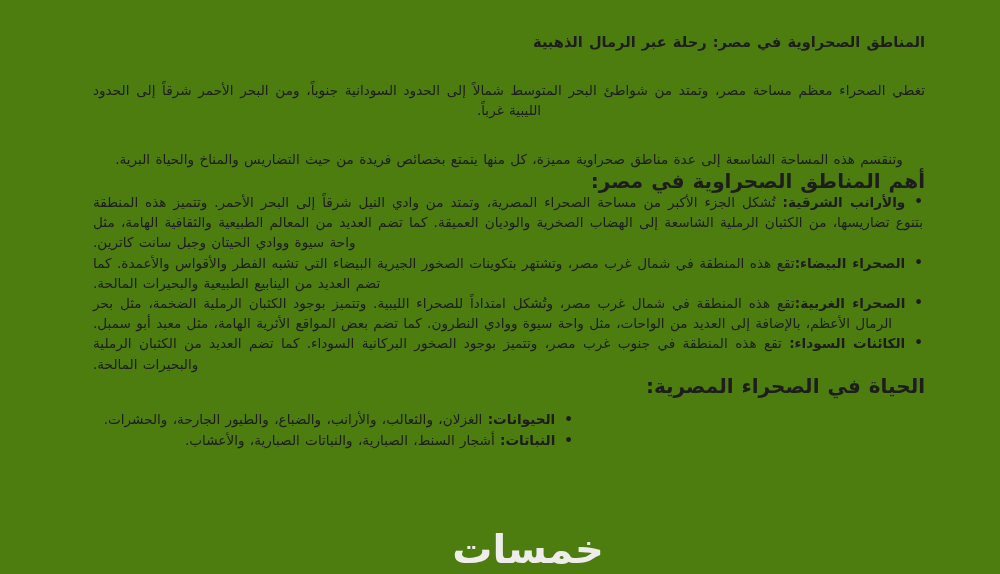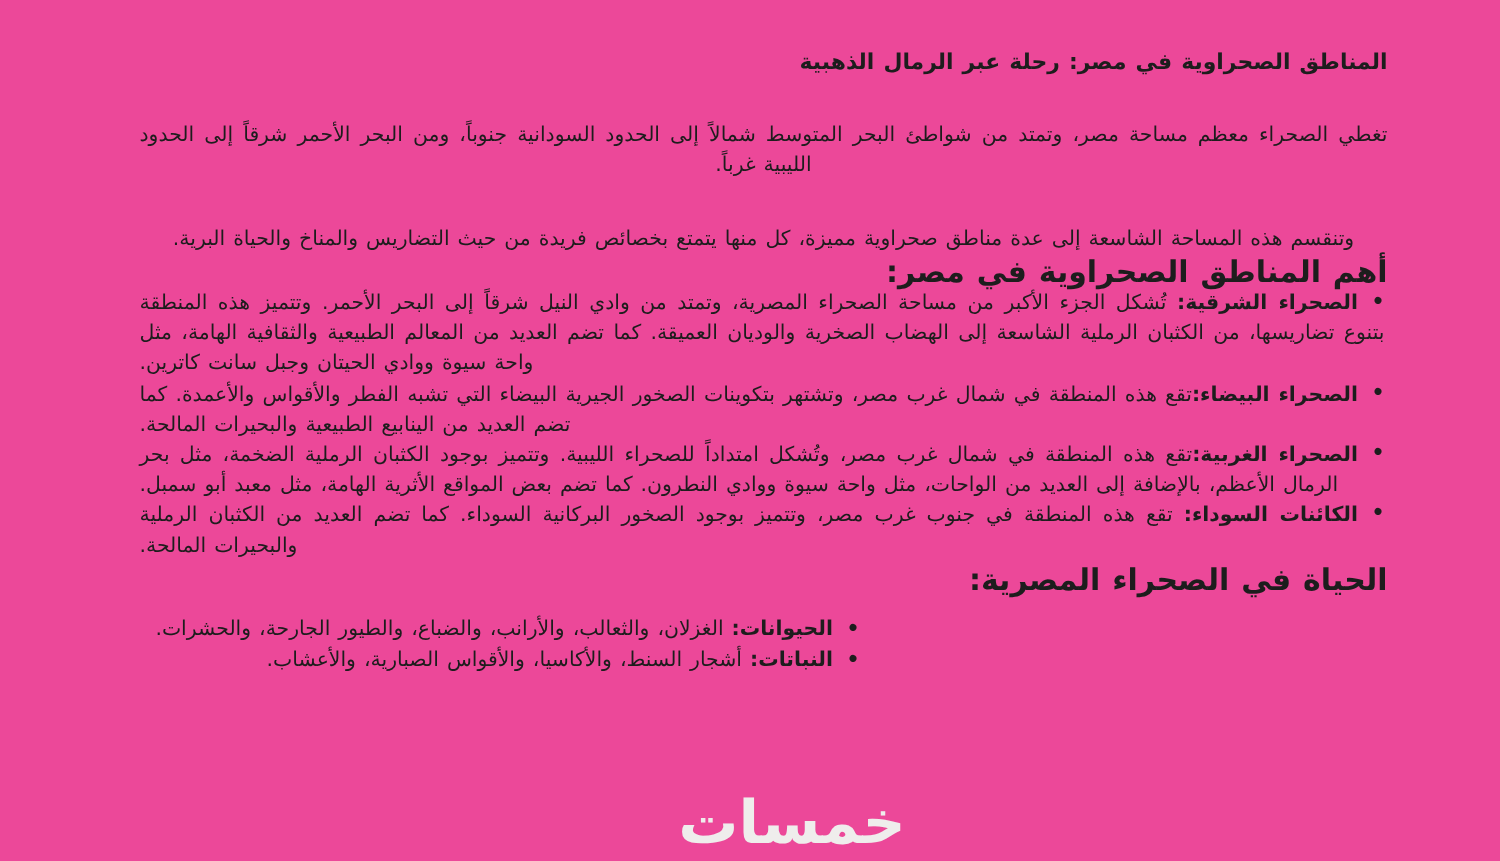--- a/index.html
+++ b/index.html
@@ -1,20 +1,20 @@
 <!DOCTYPE html>
 <html lang="ar"><head>
 <meta charset="utf-8">
 <style>
   * { margin:0; padding:0; box-sizing:border-box; }
   html,body { background:#ffffff; }
   .page {
     position:relative;
     width:1000px; height:574px;
-    background:#ec4899;
+    background:#4d7c0f;
     overflow:hidden;
     font-family:"DejaVu Sans", sans-serif;
     color:#1d1d1d;
   }
   .doc {
     position:absolute;
     top:32px; right:75px;
     width:832px;
     direction:rtl;
     font-size:13.6px;
@@ -89,30 +89,30 @@
   <div class="doc">
 
     <div class="title">المناطق الصحراوية في مصر: رحلة عبر الرمال الذهبية</div>
 
     <p class="body">تغطي الصحراء معظم مساحة مصر، وتمتد من شواطئ البحر المتوسط شمالاً إلى الحدود السودانية جنوباً، ومن البحر الأحمر شرقاً إلى الحدود الليبية غرباً.</p>
     <p class="body">وتنقسم هذه المساحة الشاسعة إلى عدة مناطق صحراوية مميزة، كل منها يتمتع بخصائص فريدة من حيث التضاريس والمناخ والحياة البرية.</p>
 
     <div class="heading">أهم المناطق الصحراوية في مصر:</div>
 
     <ul class="bullets">
-      <li><b class="term">الصحراء الشرقية:</b><span> تُشكل الجزء الأكبر من مساحة الصحراء المصرية، وتمتد من وادي النيل شرقاً إلى البحر الأحمر. وتتميز هذه المنطقة بتنوع تضاريسها، من الكثبان الرملية الشاسعة إلى الهضاب الصخرية والوديان العميقة. كما تضم العديد من المعالم الطبيعية والثقافية الهامة، مثل واحة سيوة ووادي الحيتان وجبل سانت كاترين.</span></li>
+      <li><b class="term">والأرانب الشرقية:</b><span> تُشكل الجزء الأكبر من مساحة الصحراء المصرية، وتمتد من وادي النيل شرقاً إلى البحر الأحمر. وتتميز هذه المنطقة بتنوع تضاريسها، من الكثبان الرملية الشاسعة إلى الهضاب الصخرية والوديان العميقة. كما تضم العديد من المعالم الطبيعية والثقافية الهامة، مثل واحة سيوة ووادي الحيتان وجبل سانت كاترين.</span></li>
       <li><b class="term">الصحراء البيضاء:</b><span>تقع هذه المنطقة في شمال غرب مصر، وتشتهر بتكوينات الصخور الجيرية البيضاء التي تشبه الفطر والأقواس والأعمدة. كما تضم العديد من الينابيع الطبيعية والبحيرات المالحة.</span></li>
       <li><b class="term">الصحراء الغربية:</b><span>تقع هذه المنطقة في شمال غرب مصر، وتُشكل امتداداً للصحراء الليبية. وتتميز بوجود الكثبان الرملية الضخمة، مثل بحر الرمال الأعظم، بالإضافة إلى العديد من الواحات، مثل واحة سيوة ووادي النطرون. كما تضم بعض المواقع الأثرية الهامة، مثل معبد أبو سمبل.</span></li>
       <li><b class="term">الكائنات السوداء:</b><span> تقع هذه المنطقة في جنوب غرب مصر، وتتميز بوجود الصخور البركانية السوداء. كما تضم العديد من الكثبان الرملية والبحيرات المالحة.</span></li>
     </ul>
 
     <div class="heading">الحياة في الصحراء المصرية:</div>
 
 
     <ul class="life">
       <li><b class="term">الحيوانات:</b><span> الغزلان، والثعالب، والأرانب، والضباع، والطيور الجارحة، والحشرات.</span></li>
-      <li><b class="term">النباتات:</b><span> أشجار السنط، والأكاسيا، والأقواس الصبارية، والأعشاب.</span></li>
+      <li><b class="term">النباتات:</b><span> أشجار السنط، الصبارية، والنباتات الصبارية، والأعشاب.</span></li>
     </ul>
 
   </div>
 
   <div class="watermark">خمسات</div>
 </div>
 
 </body></html>

